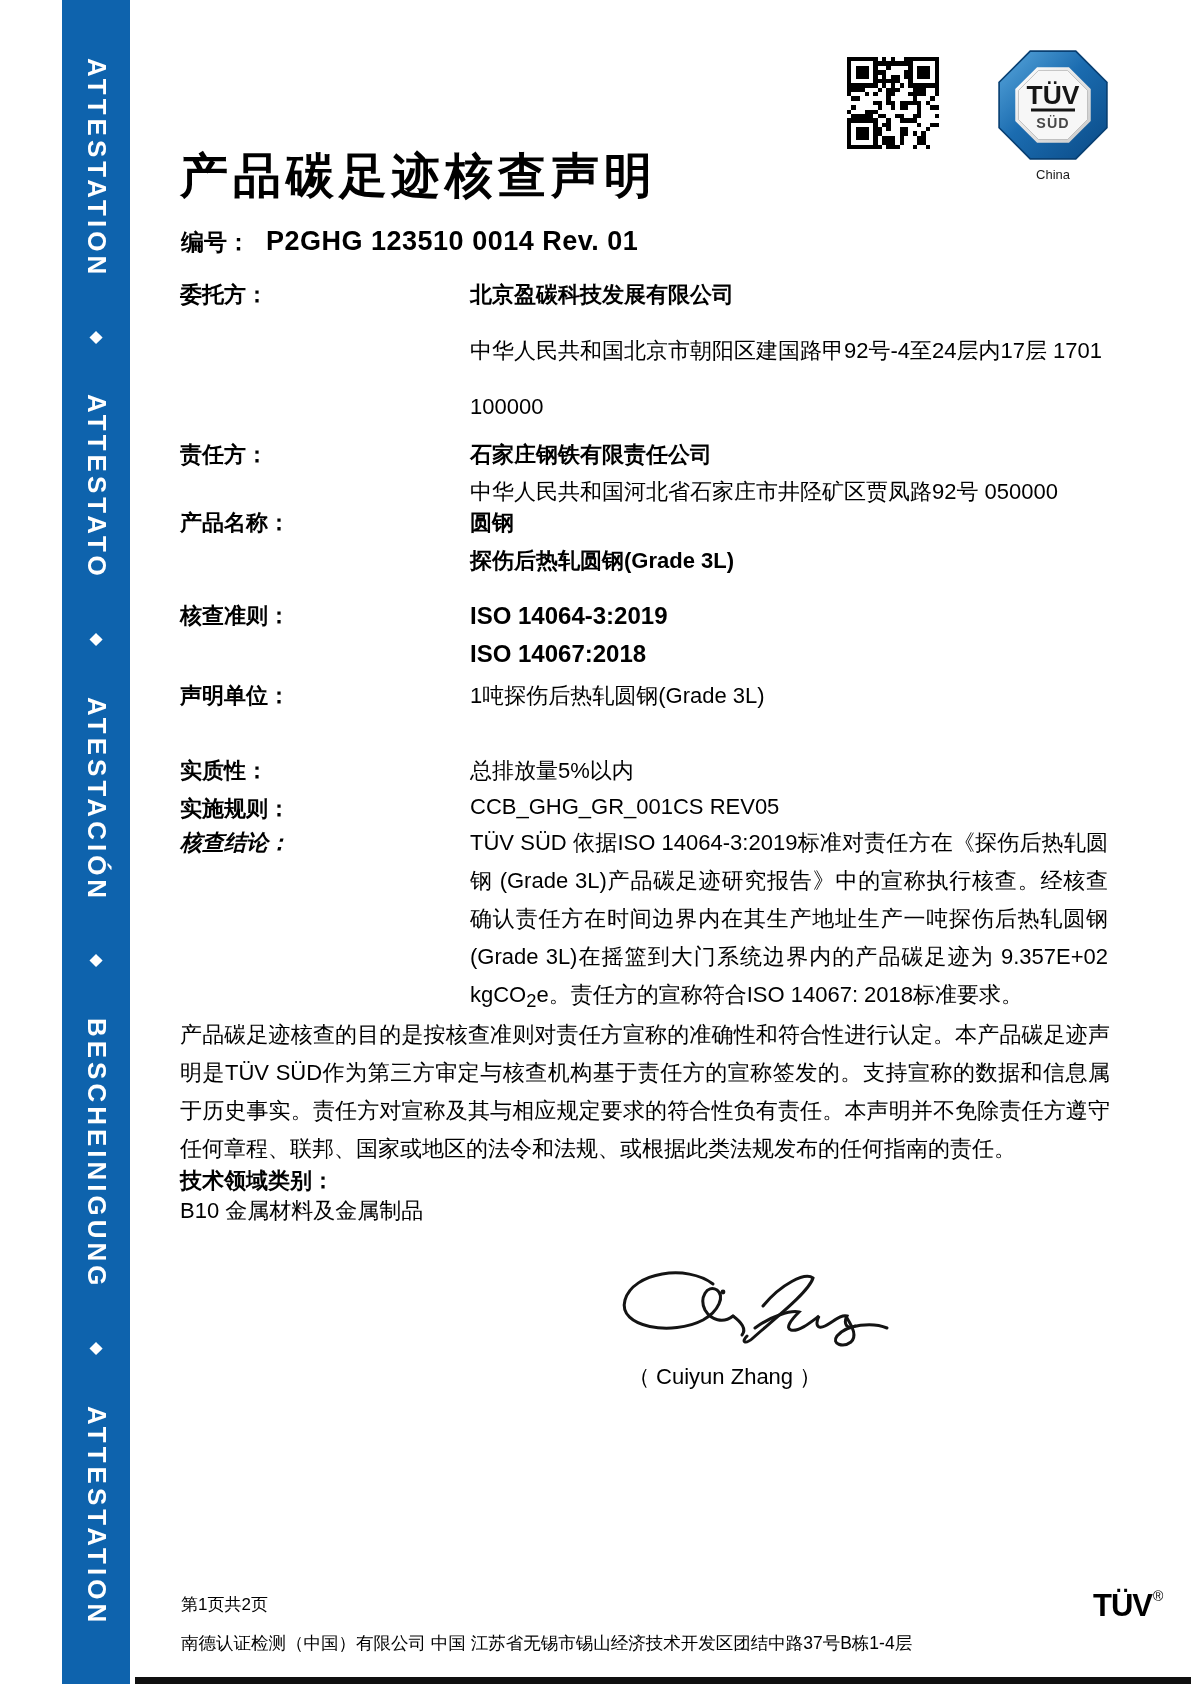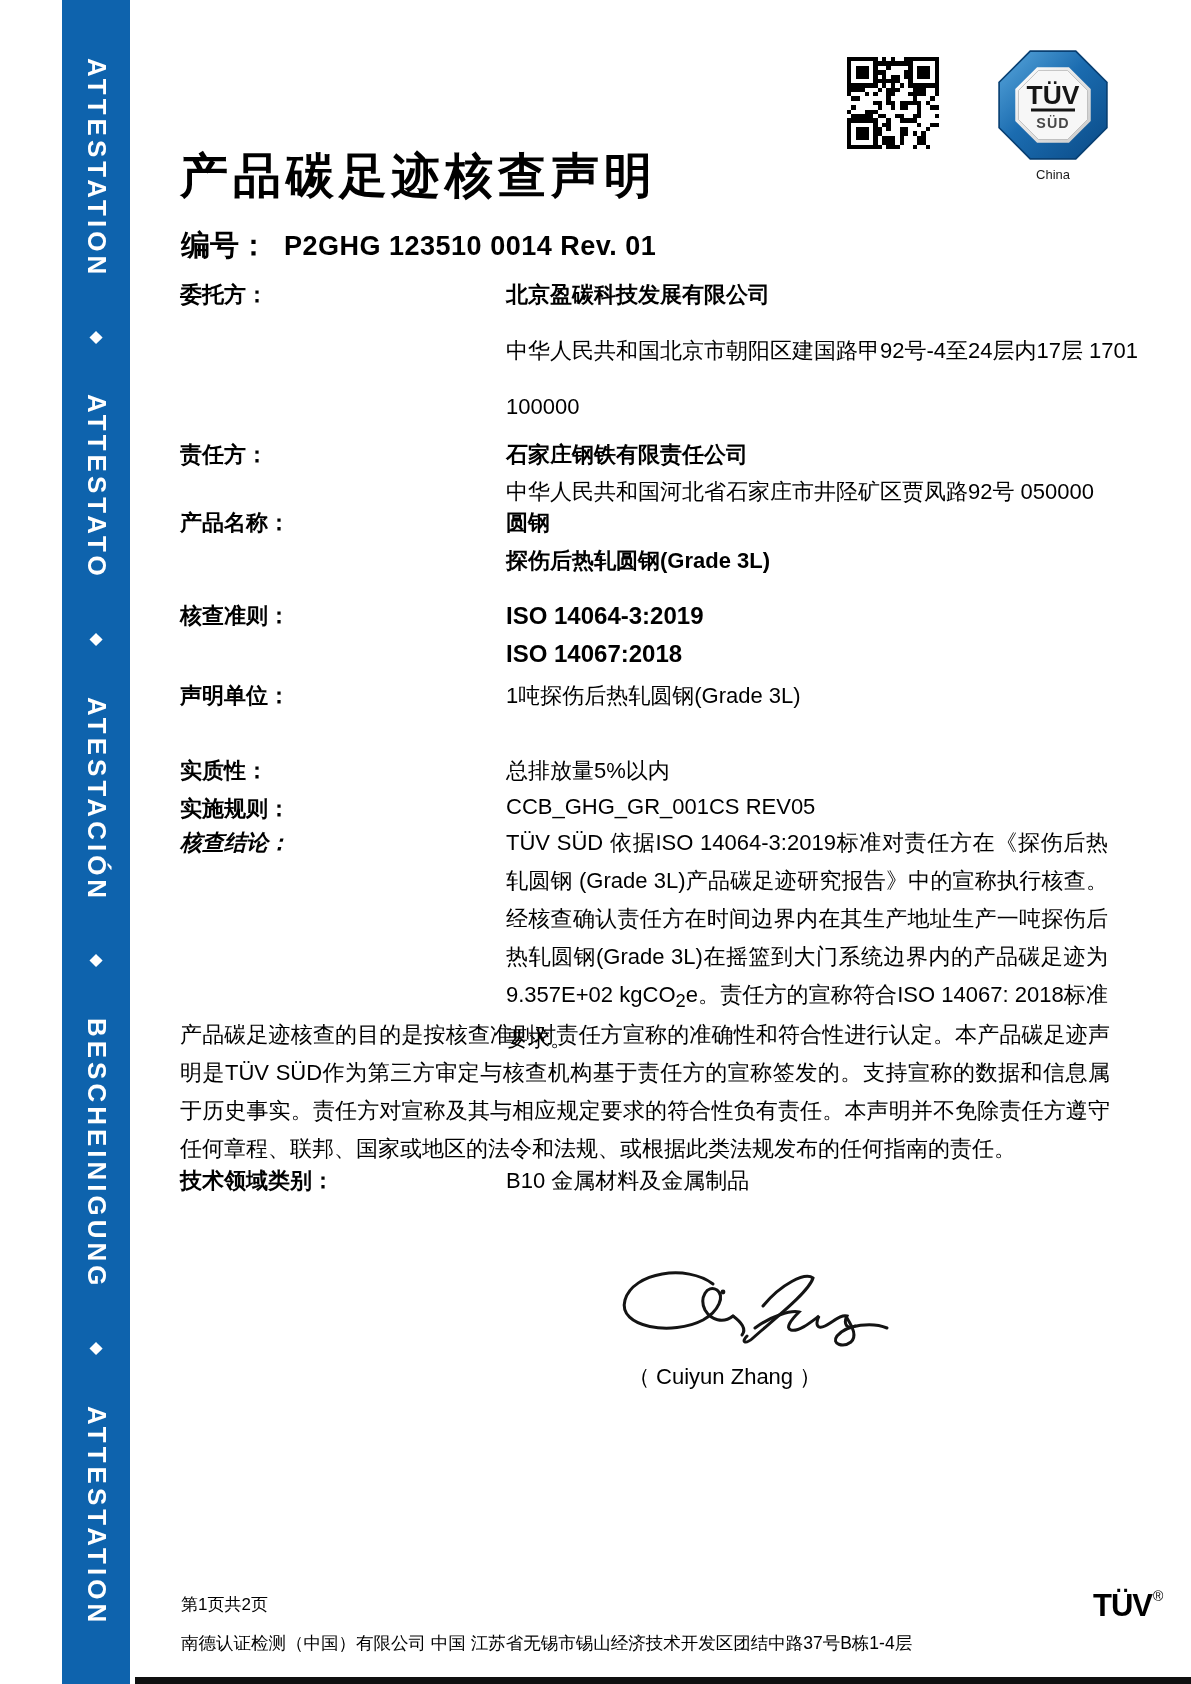--- a/index.html
+++ b/index.html
@@ -21,59 +21,59 @@
     font-size:26px; letter-spacing:4px; white-space:nowrap;
   }
   .sidebar .diamond { color:#fff; font-size:17px; line-height:1; }
 
   
   .title {
     position:absolute; left:180px; top:144px; font-size:48px; font-weight:bold;
     letter-spacing:5px;
   }
   .cert-no { position:absolute; left:181px; top:226px; display:flex; align-items:baseline; }
-  .cert-no .lab { font-size:29px; font-weight:bold; }
+  .cert-no .lab { font-size:23px; font-weight:bold; }
   .cert-no .val { font-size:27px; font-weight:bold; margin-left:16px; letter-spacing:0.5px; }
 
   .qr {
     position:absolute; left:847px; top:57px; width:92px; height:92px;
     display:grid; grid-template-columns:repeat(21,1fr); grid-template-rows:repeat(21,1fr);
     background:#fff;
   }
   .qr .m { background:transparent; }
   .qr .m.on { background:#000; }
 
   .logo-wrap { position:absolute; left:997px; top:50px; width:112px; text-align:center; }
   .logo-wrap .country { font-size:13px; margin-top:3px; color:#1a1a1a; }
 
   
   .row { position:absolute; left:180px; width:928px; display:flex; }
   .row .lab { flex:none; width:290px; font-weight:bold; font-size:22px; }
-  .row .val { font-size:22px;margin-left:36px; }
+  .row .val { font-size:22px; }
   .row .val .b { font-weight:bold; }
   .nowrap { white-space:nowrap; }
 
   .r-client   { top:267px; } .r-client .lab, .r-client .val { line-height:56px; }
   .r-resp     { top:436px; } .r-resp .lab, .r-resp .val { line-height:37px; }
   .r-prod     { top:504px; } .r-prod .lab, .r-prod .val { line-height:38px; }
   .r-crit     { top:597px; } .r-crit .lab { line-height:38px; }
   .r-crit .val { font-size:24px; font-weight:bold; line-height:38px; }
   .r-unit     { top:681px; }
   .r-assur    { top:719px; }
   .r-mater    { top:756px; }
   .r-rule     { top:794px; }
   .r-concl    { top:824px; } .r-concl .lab { line-height:38px;font-style:italic; }
   .r-concl .val { width:638px; line-height:38px; text-align:justify; }
 
   .statement {
     position:absolute; left:180px; top:1016px; width:930px;
     font-size:22px; line-height:38px; text-align:justify;
   }
 
-  .r-tech   { top:1166px; }
+  .r-tech   { top:1166px;flex-direction:column; }
   .r-report { top:1202px; }
   .r-issue  { top:1239px; }
 
   .signature { position:absolute; left:595px; top:1262px; }
   .sig-name  { position:absolute; left:628px; top:1362px; font-size:22px; }
 
   
   .footer-page { position:absolute; left:181px; top:1593px; font-size:17px; }
   .footer-addr { position:absolute; left:181px; top:1631px; font-size:17.5px; }
   .footer-tuv  { position:absolute; left:1093px; top:1588px; font-weight:bold; font-size:31px; letter-spacing:-1px; }

